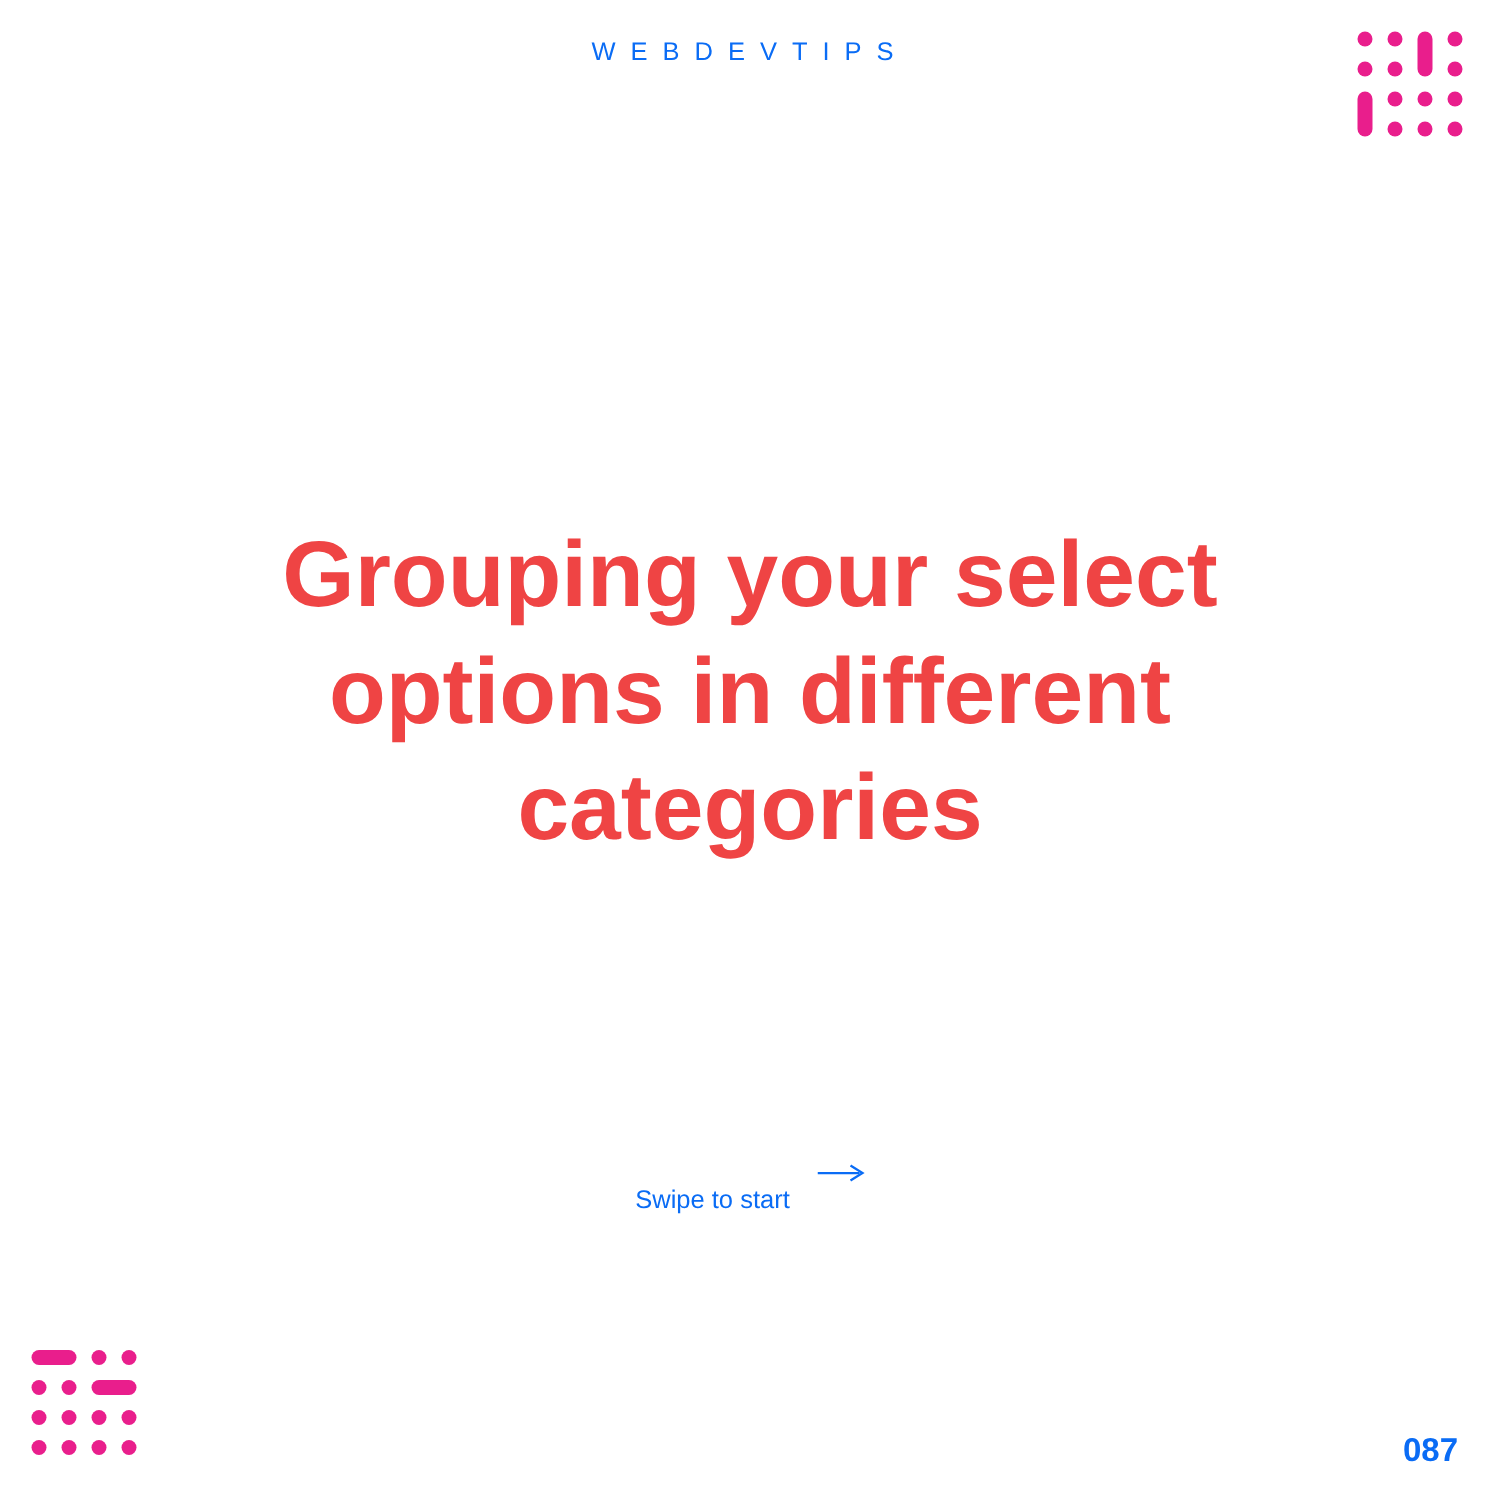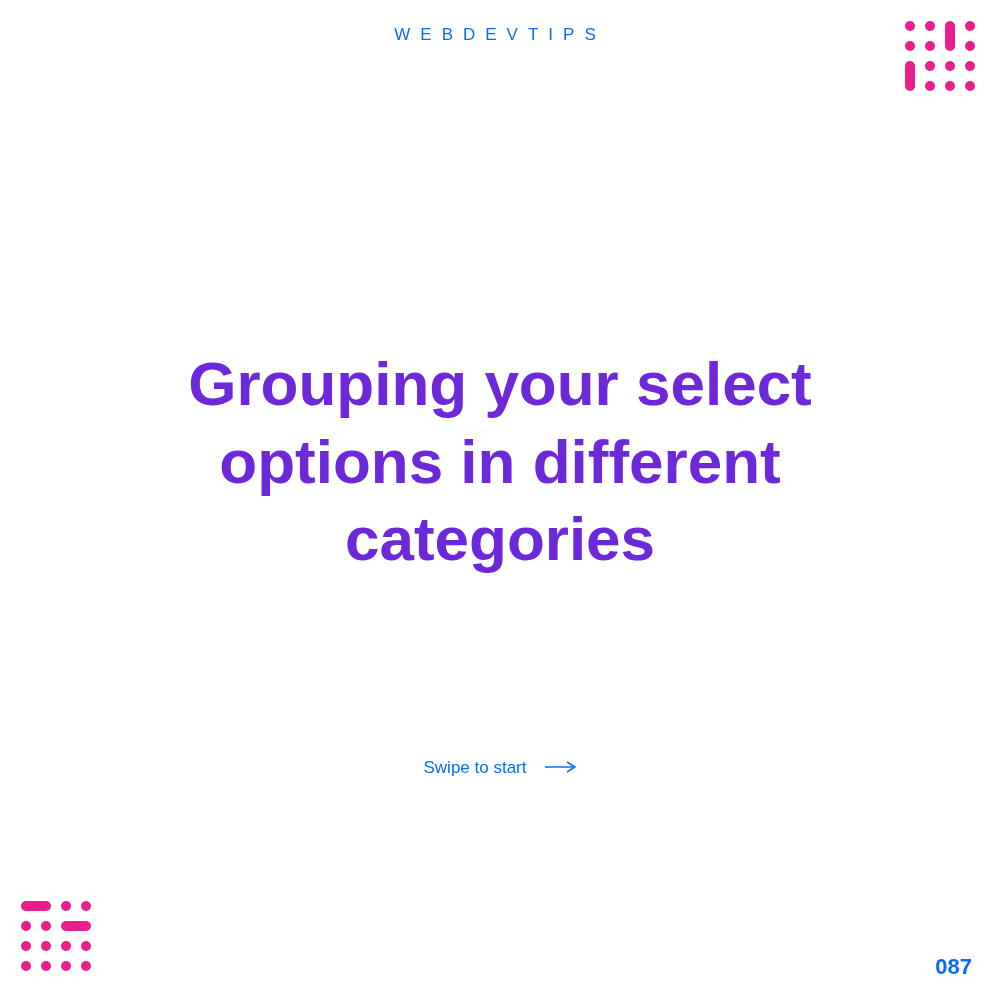--- a/index.html
+++ b/index.html
@@ -30,39 +30,40 @@
     }
     .title-container {
       position: absolute;
       top: 345px;
       left: 0;
       right: 0;
       text-align: center;
       padding: 0 100px;
     }
     .title {
-      color: #6d28d9;
+      color: #ef4444;
       font-size: 62px;
       font-weight: 700;
       line-height: 1.25;
     }
     .swipe-container {
       position: absolute;
       top: 758px;
       left: 0;
       right: 0;
       display: flex;
       justify-content: center;
       align-items: center;
       gap: 18px;
     }
     .swipe-text {
       color: #0a6cf5;
       font-size: 17px;
       font-weight: 500;
+      margin-top: 32px;
     }
     .arrow-icon {
       color: #0a6cf5;
     }
     .decoration-top-right {
       position: absolute;
       top: 18px;
       right: 18px;
     }
     .decoration-bottom-left {

